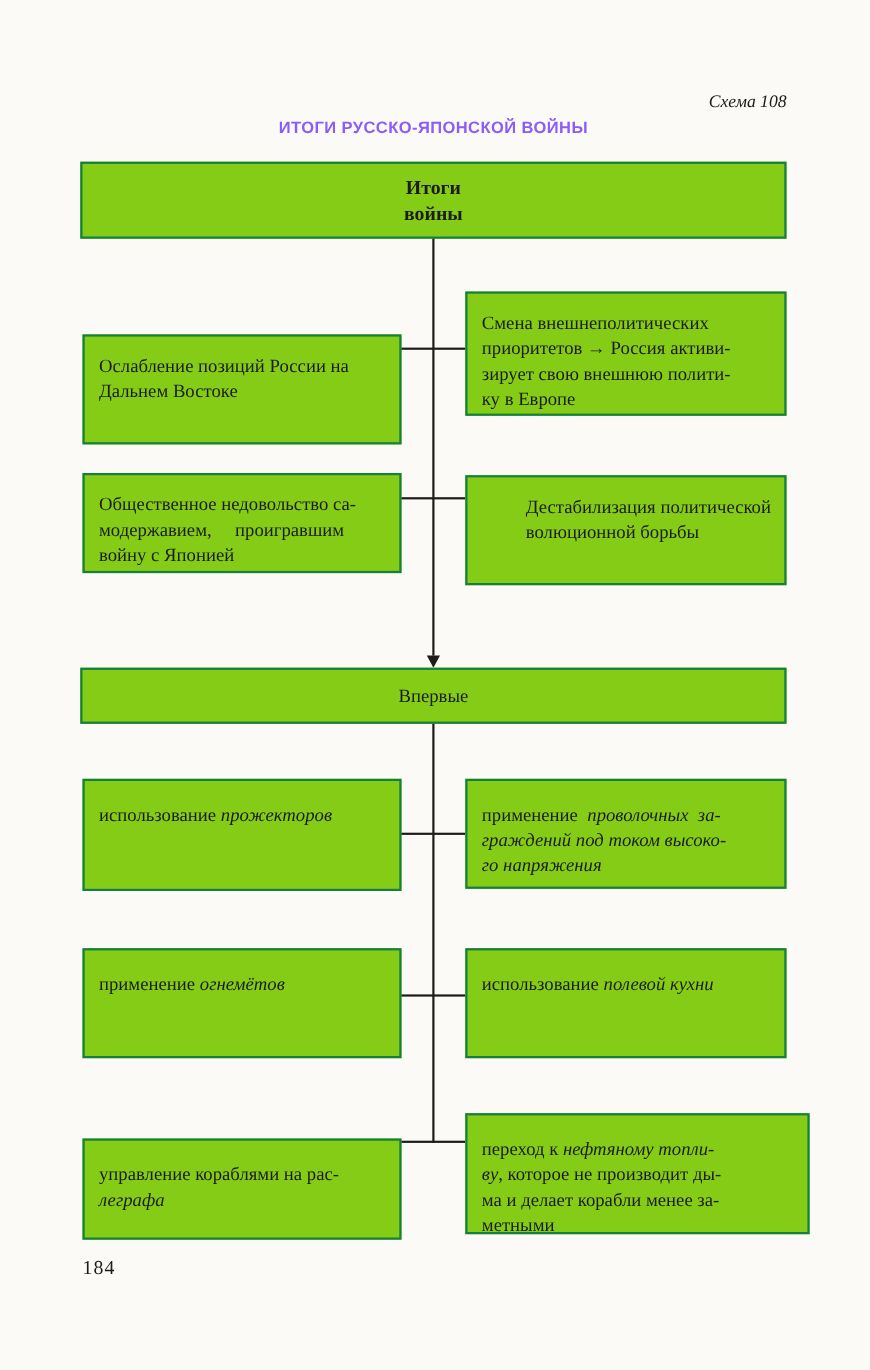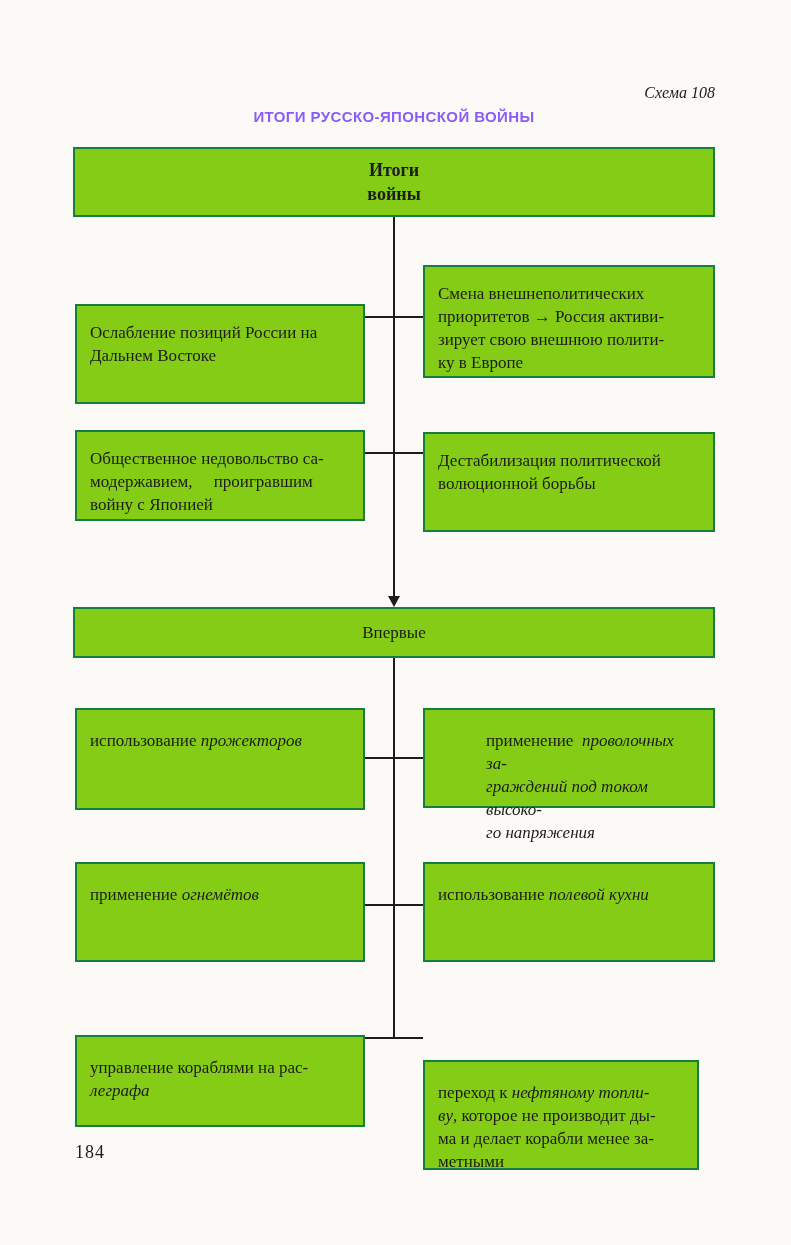--- a/index.html
+++ b/index.html
@@ -74,47 +74,47 @@
 </div>
 <div class="abs hline" style="left:365px;top:316px;width:58px;"></div>
 <div class="abs box" style="left:423px;top:265px;width:292px;height:113px;">
   <div class="box-text pad-results"><div class="tline"><span>Смена внешнеполитических</span></div><div class="tline"><span>приоритетов → Россия активи-</span></div><div class="tline"><span>зирует свою внешнюю полити-</span></div><div class="tline"><span>ку в Европе</span></div></div>
 </div>
 
 <div class="abs box" style="left:75px;top:430px;width:290px;height:91px;">
   <div class="box-text pad-results"><div class="tline"><span>Общественное недовольство са-</span></div><div class="tline"><span>модержавием,     проигравшим</span></div><div class="tline"><span>войну с Японией</span></div></div>
 </div>
 <div class="abs hline" style="left:365px;top:452px;width:58px;"></div>
-<div class="abs box" style="left:423px;top:432px;width:292px;height:100px;">
+<div class="abs box" style="left:423px;top:432px;width:292px;height:100px;padding-left:40px;">
   <div class="box-text pad-results"><div class="tline"><span>Дестабилизация политической</span></div><div class="tline"><span>волюционной борьбы</span></div></div>
 </div>
 
 <div class="abs box center-box" style="left:73px;top:607px;width:642px;height:51px;justify-content:center;">
   <div class="box-text"><div class="tline"><span>Впервые</span></div></div>
 </div>
 
 <div class="abs vline" style="left:393px;top:658px;height:381px;"></div>
 
 <div class="abs box" style="left:75px;top:708px;width:290px;height:102px;">
   <div class="box-text pad-firsts"><div class="tline"><span>использование </span><span class="seg-i">прожекторов</span></div></div>
 </div>
 <div class="abs hline" style="left:365px;top:757px;width:58px;"></div>
-<div class="abs box" style="left:423px;top:708px;width:292px;height:100px;padding-left:48px;">
+<div class="abs box" style="left:423px;top:708px;width:292px;height:100px;">
   <div class="box-text pad-firsts"><div class="tline"><span>применение  </span><span class="seg-i">проволочных  за-</span></div><div class="tline"><span class="seg-i">граждений под током высоко-</span></div><div class="tline"><span class="seg-i">го напряжения</span></div></div>
 </div>
 
 <div class="abs box" style="left:75px;top:862px;width:290px;height:100px;">
   <div class="box-text pad-firsts"><div class="tline"><span>применение </span><span class="seg-i">огнемётов</span></div></div>
 </div>
 <div class="abs hline" style="left:365px;top:904px;width:58px;"></div>
 <div class="abs box" style="left:423px;top:862px;width:292px;height:100px;">
   <div class="box-text pad-firsts"><div class="tline"><span>использование </span><span class="seg-i">полевой кухни</span></div></div>
 </div>
 
 <div class="abs box" style="left:75px;top:1035px;width:290px;height:92px;">
   <div class="box-text pad-firsts"><div class="tline"><span>управление кораблями на рас-</span></div><div class="tline"><span class="seg-i">леграфа</span></div></div>
 </div>
 <div class="abs hline" style="left:365px;top:1037px;width:58px;"></div>
-<div class="abs box" style="left:423px;top:1012px;width:276px;height:110px;margin-top:48px;">
+<div class="abs box" style="left:423px;top:1012px;width:313px;height:110px;">
   <div class="box-text pad-firsts"><div class="tline"><span>переход к </span><span class="seg-i">нефтяному топли-</span></div><div class="tline"><span class="seg-i">ву</span><span>, которое не производит ды-</span></div><div class="tline"><span>ма и делает корабли менее за-</span></div><div class="tline"><span>метными</span></div></div>
 </div>
 
 <div class="abs page-number" style="left:75px;top:1142px;">184</div>
 
 </body></html>

